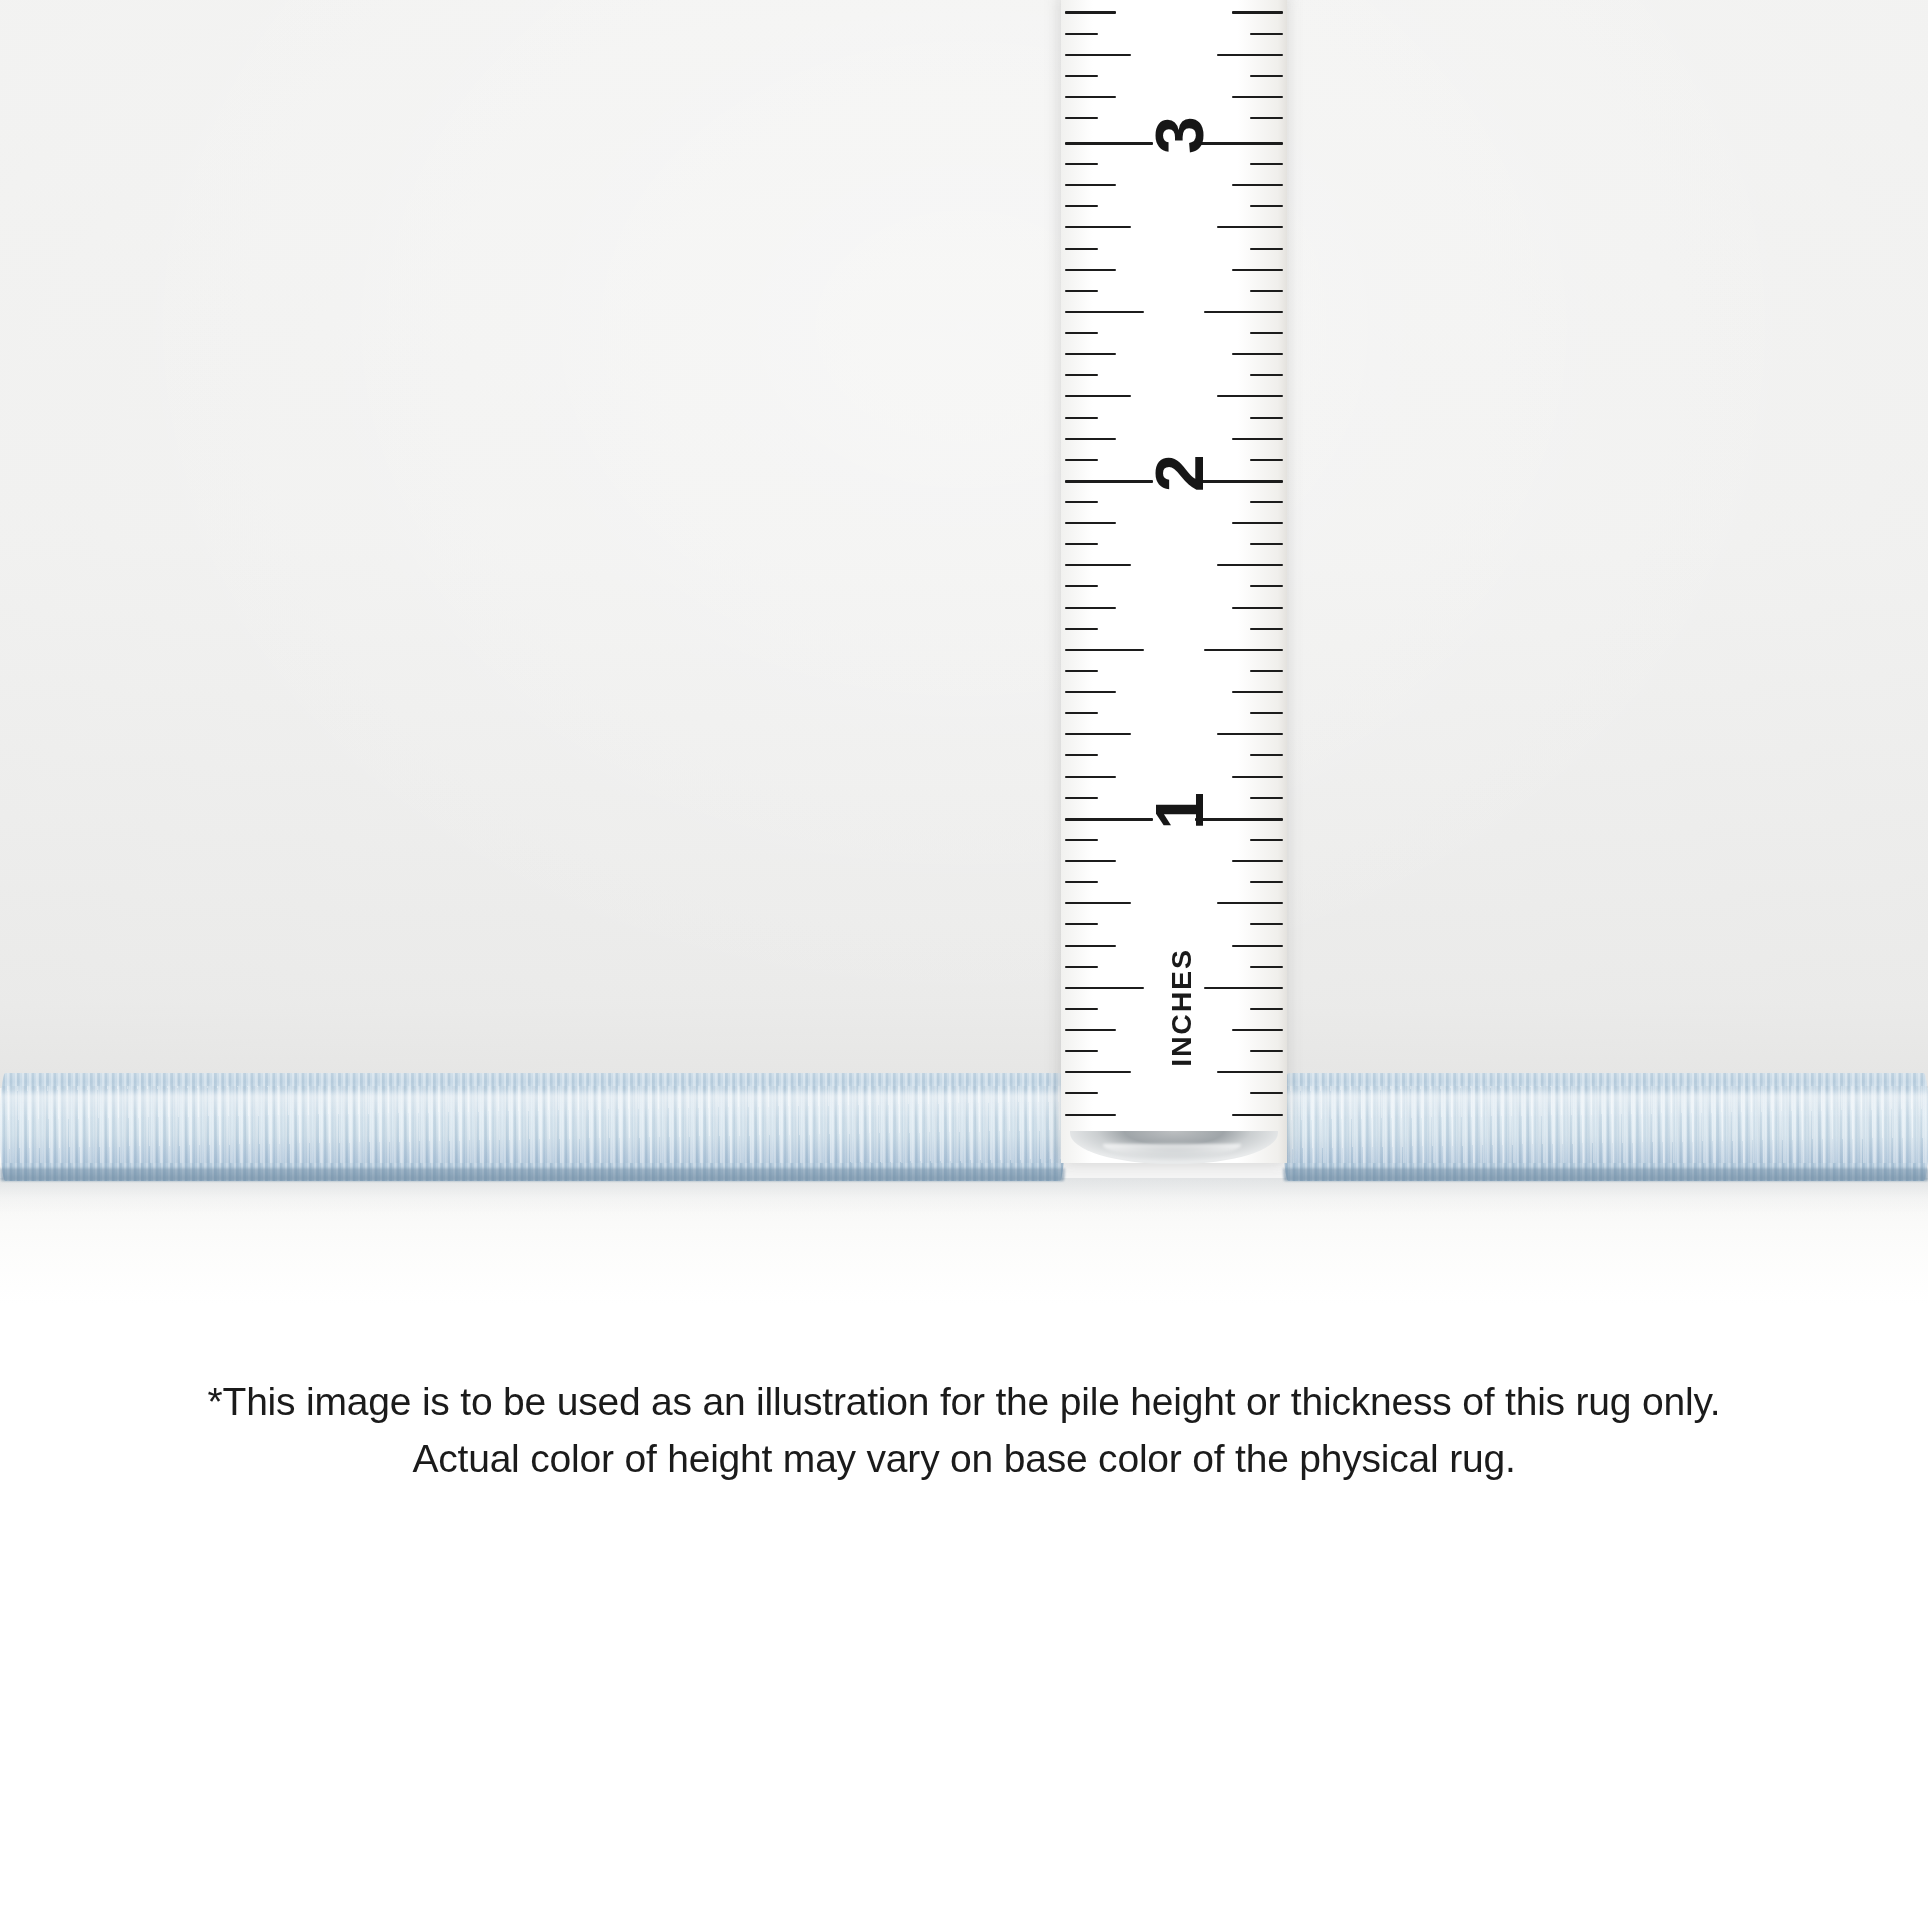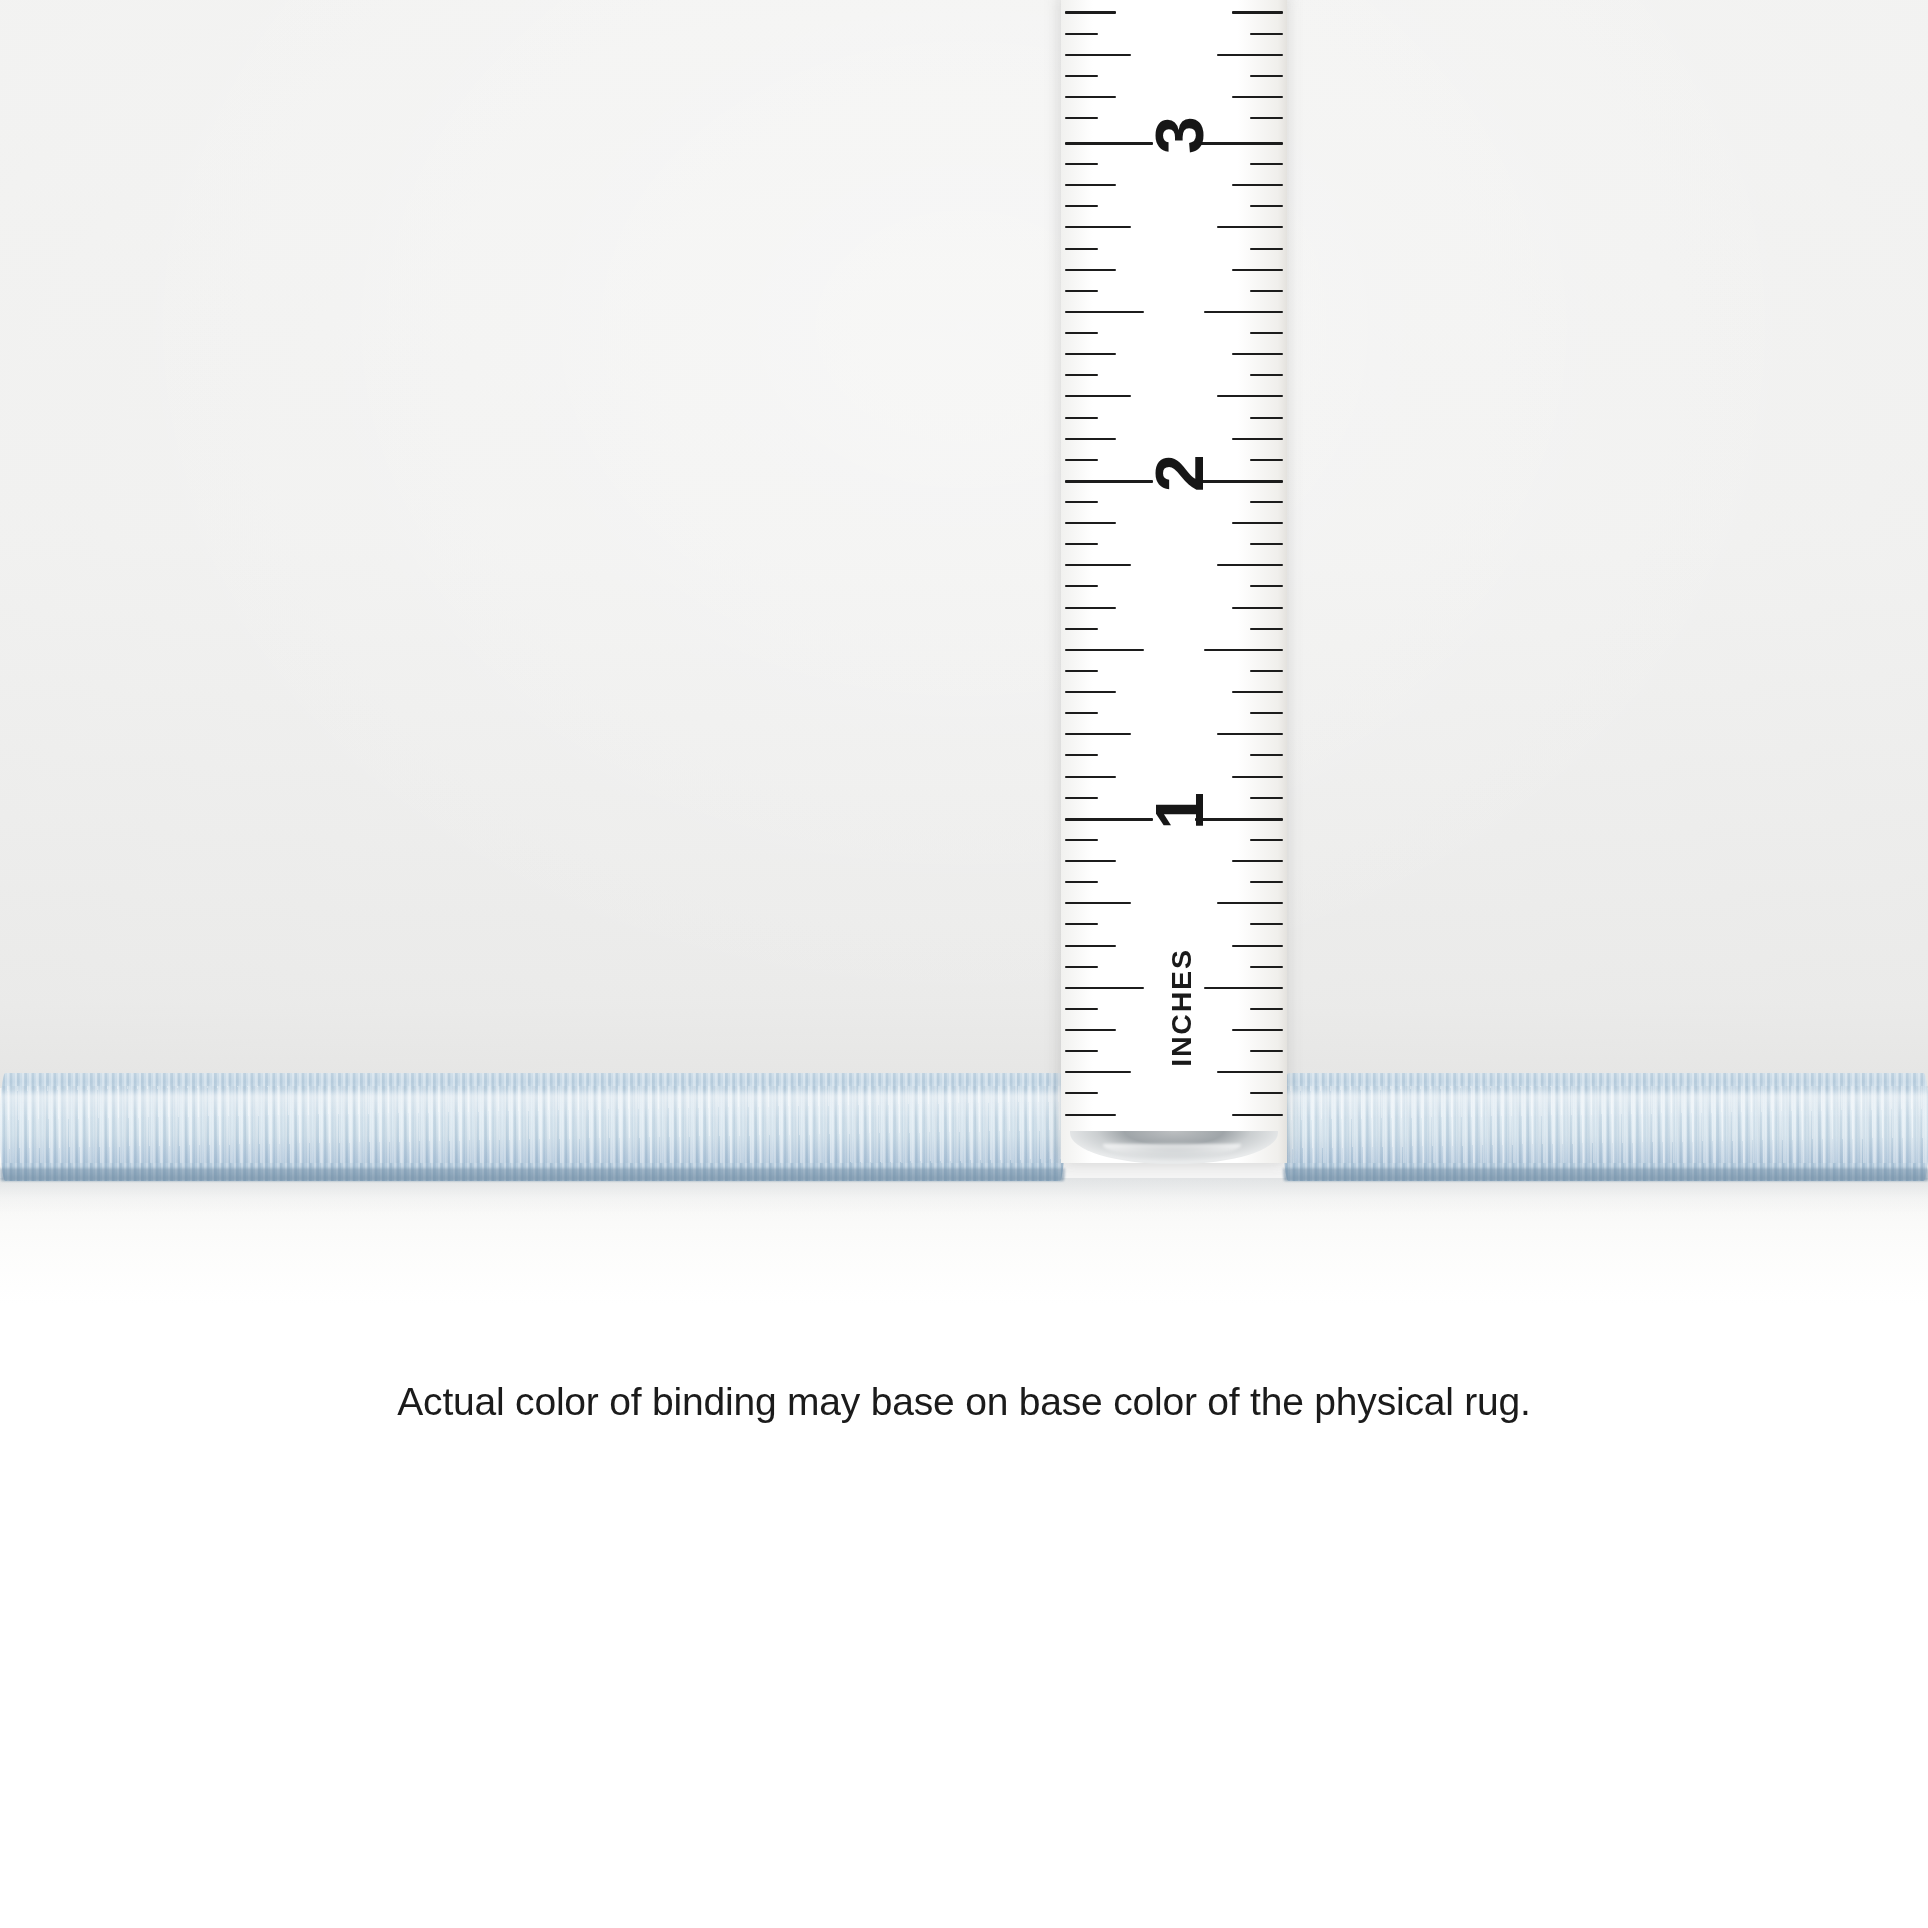--- a/index.html
+++ b/index.html
@@ -395,17 +395,18 @@
         <div class="inches-label" style="left:27.5px; top:996px; width:184px; text-align:center;">INCHES</div>
 
         <div class="ruler-tip"></div>
         <div class="ruler-tip-shine"></div>
       </div>
     </div>
 
   </div>
 
   <div class="caption">
-    <span class="line">Actual color of binding may base on base color of the physical rug.</span>
+    <span class="line">*This image is to be used as an illustration for the pile height or thickness of this rug only.</span>
+    <span class="line">Actual color of height may vary on base color of the physical rug.</span>
   </div>
 
 </div>
 
 
 </body></html>

